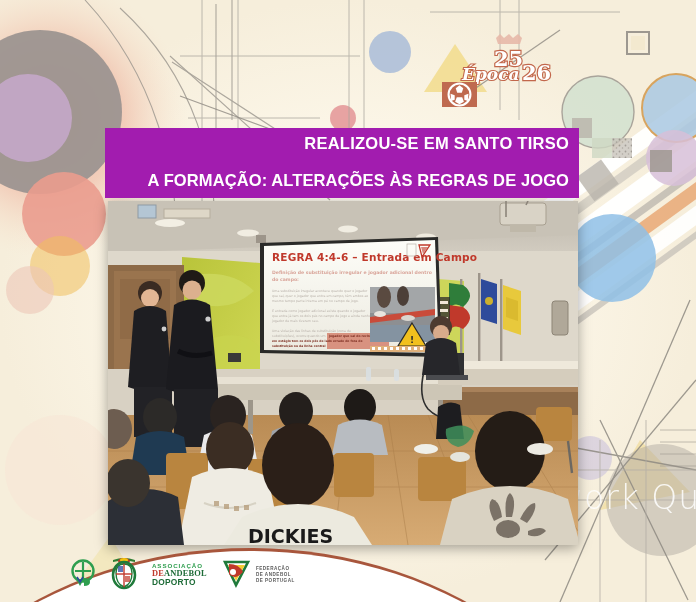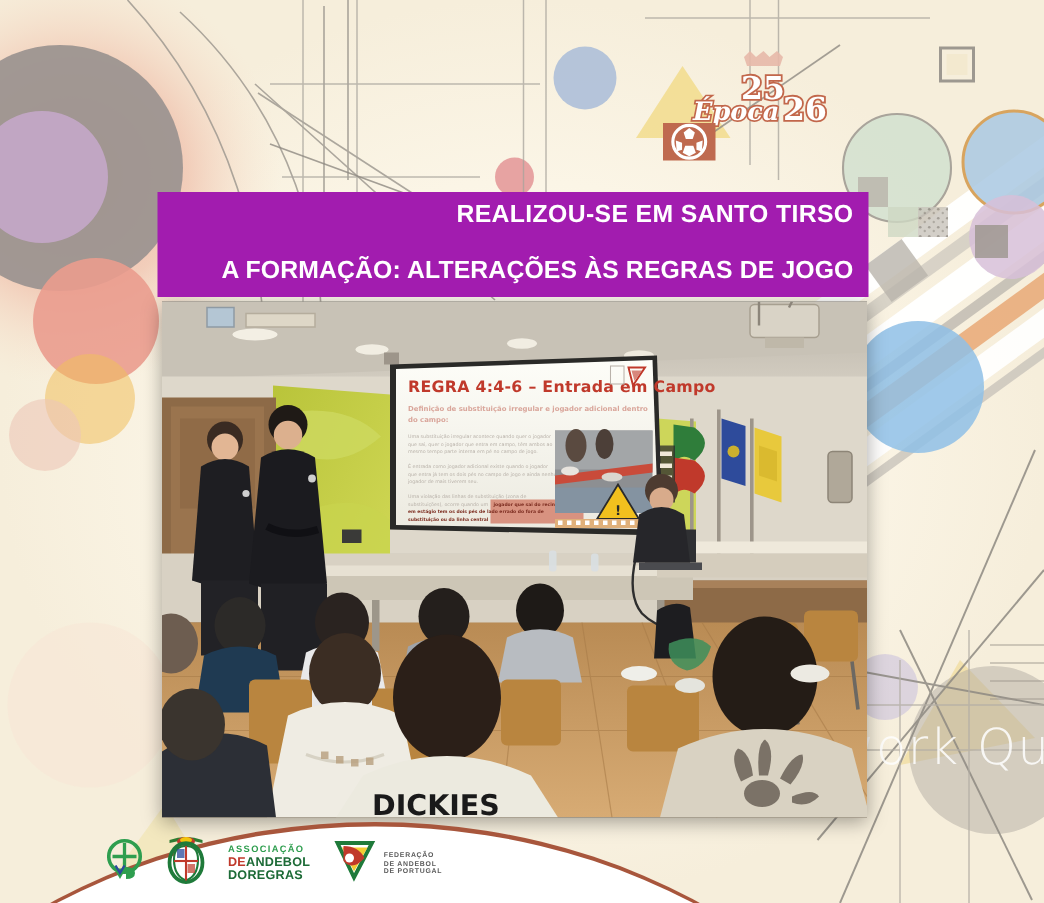--- a/index.html
+++ b/index.html
@@ -20,21 +20,21 @@
     position:absolute;left:-130px;top:548px;width:760px;height:300px;
     background:#ffffff;border-radius:50% 50% 0 0 / 100% 100% 0 0;
     border-top:3px solid #a8563c;
     z-index:6;
   }
 
   
   .logos{position:absolute;left:70px;top:556px;z-index:9;display:flex;align-items:center;gap:14px;}
   .logo-txt{display:flex;flex-direction:column;line-height:1.02;}
   .logo-txt .l1{font-size:6.2px;letter-spacing:.9px;color:#2f9e4f;font-weight:700;}
-  .logo-txt .l2{font-size:8.4px;letter-spacing:.2px;font-weight:800;color:#1d6b37;}
+  .logo-txt .l2{font-size:8.4px;letter-spacing:.2px;font-weight:800;color:#1d6b37;font-family:Liberation Serif, serif;}
   .logo-txt .l2 b{color:#c0392b;}
   .logo-txt .l3{font-size:8.4px;letter-spacing:.2px;font-weight:800;color:#1d6b37;}
   .logo-fap{display:flex;align-items:center;gap:5px;}
   .logo-fap-txt{display:flex;flex-direction:column;line-height:1.25;font-size:4.6px;letter-spacing:.5px;color:#5b5b5b;font-weight:700;}
 
   
   .season{position:absolute;left:460px;top:34px;width:110px;height:52px;z-index:8;}
 
   
   .noticia-row{position:absolute;left:442px;top:82px;z-index:8;display:flex;align-items:stretch;gap:5px;}
@@ -511,21 +511,21 @@
         <path d="M14 8 l0 23" stroke="#c0392b" stroke-width="1.4"></path>
         <path d="M6 18 l16 0" stroke="#c0392b" stroke-width="1.4"></path>
         <rect x="8" y="10" width="5" height="6" fill="#2a4a9c" opacity=".75"></rect>
         <rect x="15" y="20" width="5" height="6" fill="#c0392b" opacity=".7"></rect>
       </svg>
     </span>
 
     <div class="logo-txt">
       <span class="l1">ASSOCIAÇÃO</span>
       <span class="l2"><b>DE</b><span>ANDEBOL</span></span>
-      <span class="l3"><b>DO</b><span>REGRAS</span></span>
+      <span class="l3"><b>DO</b><span>PORTO</span></span>
     </div>
 
     <div class="logo-fap">
       <span>
         <svg width="30" height="30" viewBox="0 0 30 30">
           <path d="M4 4 L27 4 L15 27 Z" fill="none" stroke="#1f7a3a" stroke-width="2.6"></path>
           <path d="M7 7 L24 7 L15 23 Z" fill="#f1c40f" opacity=".85"></path>
           <path d="M8 6 q10 0 14 8 q-8 9 -14 2 Z" fill="#c0392b"></path>
           <circle cx="12" cy="14" r="3" fill="#ffffff"></circle>
         </svg>

